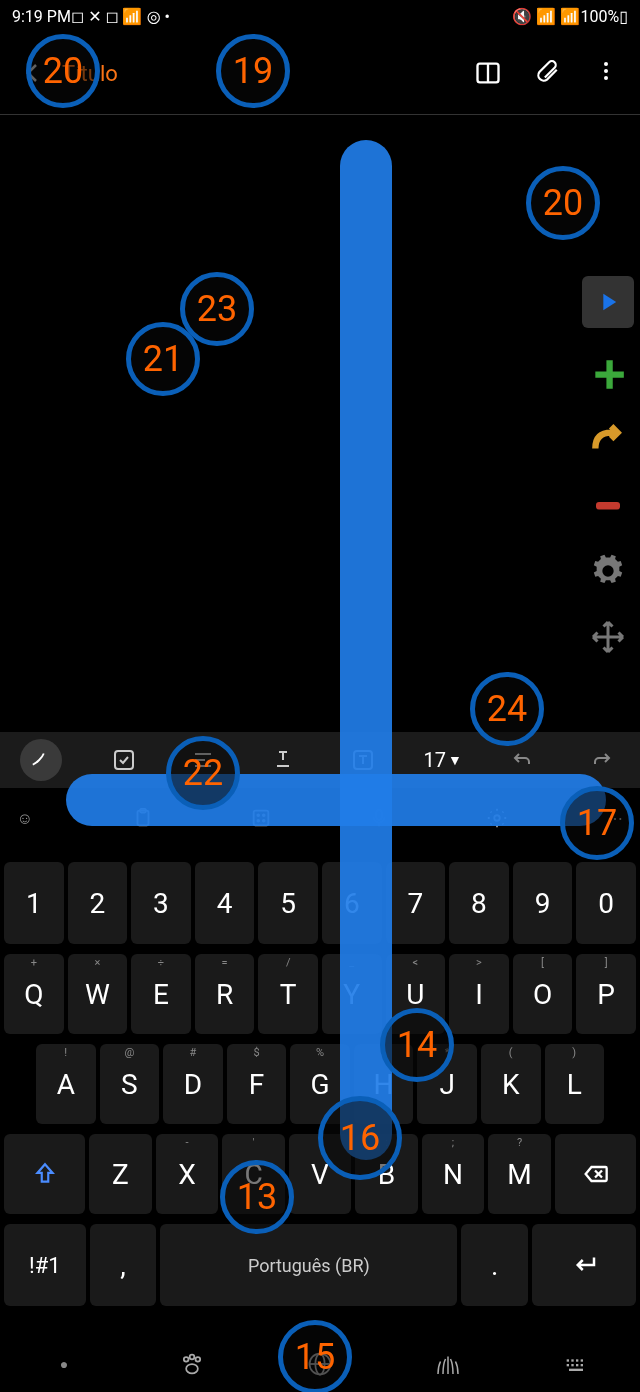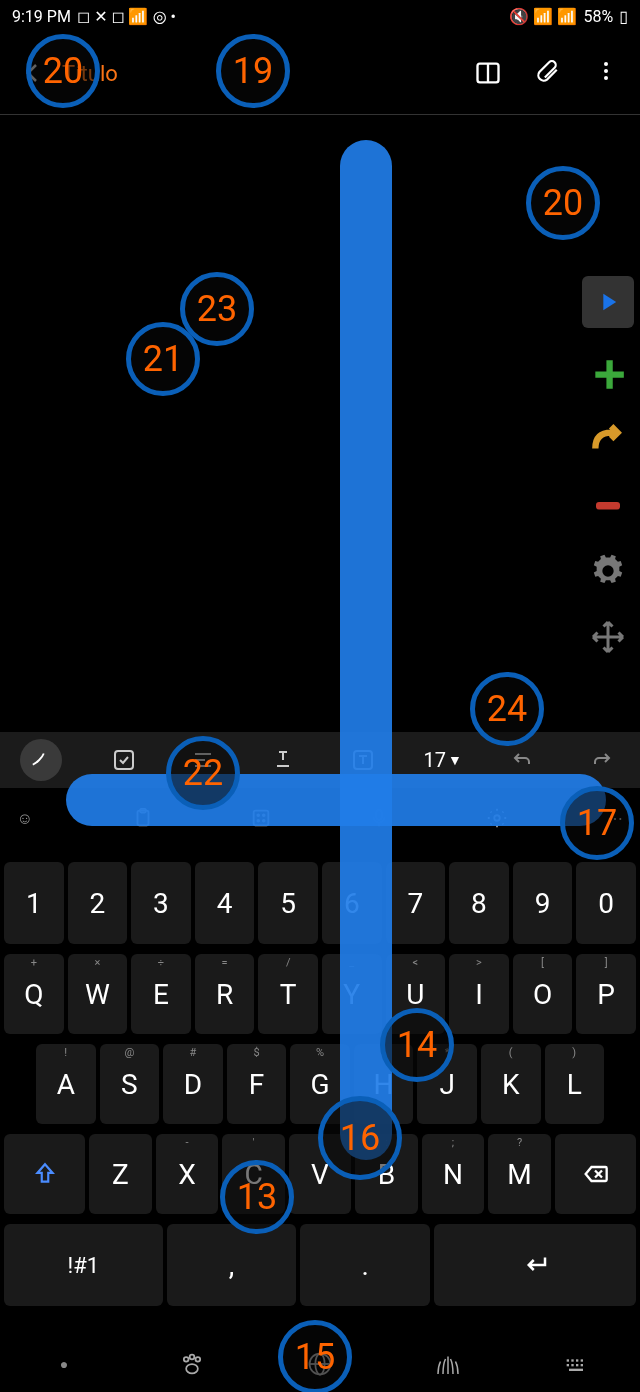--- a/index.html
+++ b/index.html
@@ -1,20 +1,20 @@
 <!DOCTYPE html>
 <html><head>
 <meta charset="utf-8">
 <style>
 * { margin: 0; padding: 0; box-sizing: border-box; font-family: -apple-system, Roboto, sans-serif; }
 body { width: 640px; height: 1392px; background: #000; color: #fff; position: relative; overflow: hidden; }
 
 
 .status-bar { height: 32px; display: flex; justify-content: space-between; align-items: center; padding: 0 12px; font-size: 16px; }
-.status-left, .status-right { display: flex; align-items: center; gap: 6px; }
+.status-left, .status-right { display: flex; align-items: center; }
 
 
 .app-header { height: 82px; display: flex; align-items: center; padding: 0 18px; position: relative; }
 .back-btn { width: 30px; height: 30px; display: flex; align-items: center; justify-content: center; }
 .title { font-size: 22px; color: #f97316; margin-left: 14px; }
 .header-right { margin-left: auto; display: flex; gap: 32px; align-items: center; }
 .header-icon { width: 28px; height: 28px; }
 
 .divider { border-top: 1px solid #333; }
 
@@ -61,21 +61,21 @@
 </head>
 <body>
 
 <div class="status-bar">
   <div class="status-left">
     <span>9:19 PM</span>
     <span>◻ ✕ ◻ 📶 ◎ •</span>
   </div>
   <div class="status-right">
     <span>🔇 📶 📶</span>
-    <span>58%</span>
+    <span>100%</span>
     <span>▯</span>
   </div>
 </div>
 
 <div class="app-header">
   <div class="back-btn">
     <svg viewBox="0 0 24 24" width="24" height="24" stroke="#ccc" stroke-width="2.5" fill="none">
         <path d="M15 4 L7 12 L15 20"></path>
       </svg>
   </div>
@@ -343,20 +343,21 @@
       </div>
     <div class="kb-key bksp-key">
       <svg viewBox="0 0 24 24" width="28" height="28" stroke="#fff" stroke-width="2" fill="none">
           <path d="M21 6H9l-5 6 5 6h12a1 1 0 001-1V7a1 1 0 00-1-1zM12 9l6 6M18 9l-6 6"></path>
         </svg>
     </div>
   </div>
   <div class="kb-row">
     <div class="kb-key sym-key">!#1</div>
     <div class="kb-key comma-key">,</div>
+    <div class="kb-key space-key">Português (BR)</div>
     <div class="kb-key period-key">.</div>
     <div class="kb-key enter-key">
       <svg viewBox="0 0 24 24" width="30" height="30" stroke="#fff" stroke-width="2" fill="none">
           <path d="M20 6v6H7M11 8l-4 4 4 4"></path>
         </svg>
     </div>
   </div>
 </div>
 
 <div class="bottom-nav">

